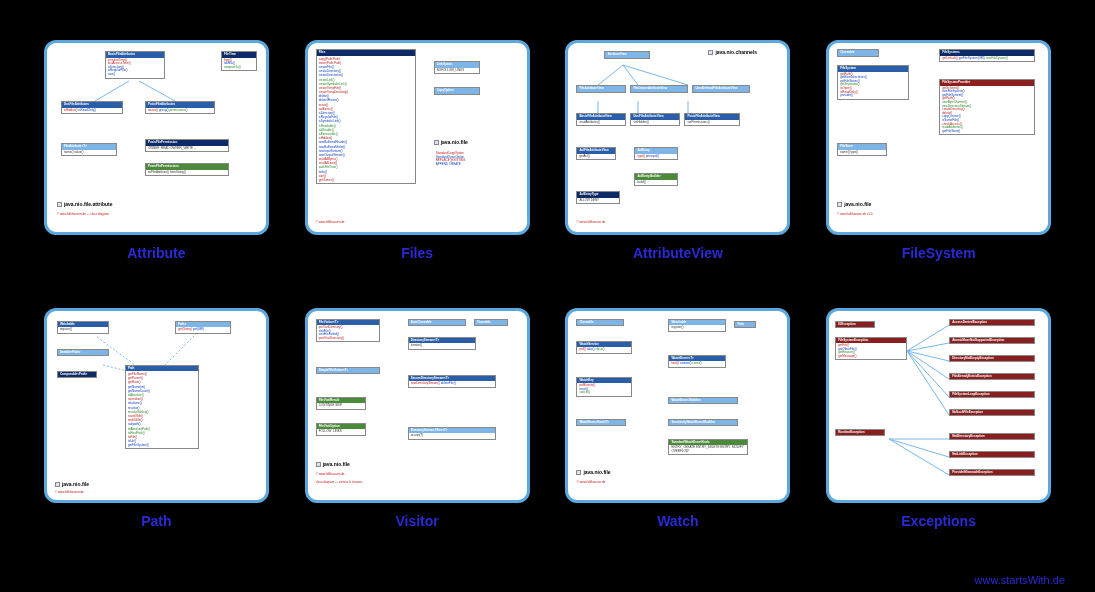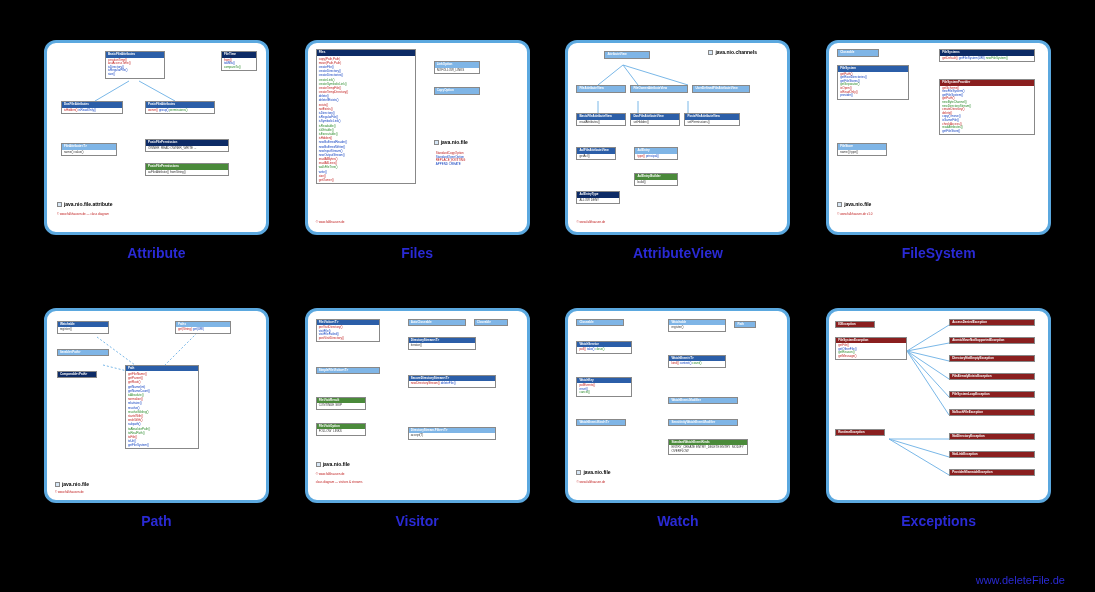--- a/index.html
+++ b/index.html
@@ -406,13 +406,13 @@
         </div>
       <div class="box" style="left:120px; top:158px;width:86px;">
           <div class="hdr-red">ProviderMismatchException</div>
         </div>
     </div>
     <div class="caption">Exceptions</div>
   </div>
 
 </div>
 
-<div class="footer">www.deleteFile.de</div>
+<div class="footer">www.startsWith.de</div>
 
 </body></html>

